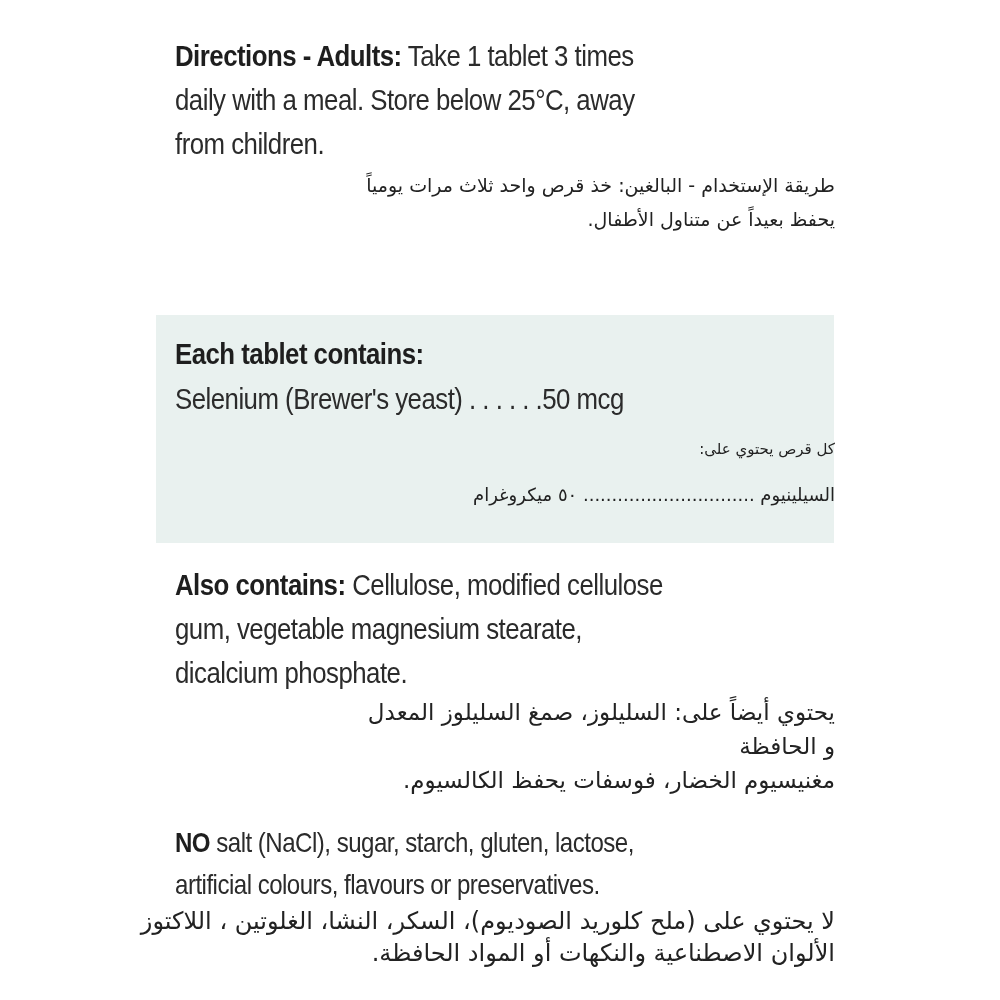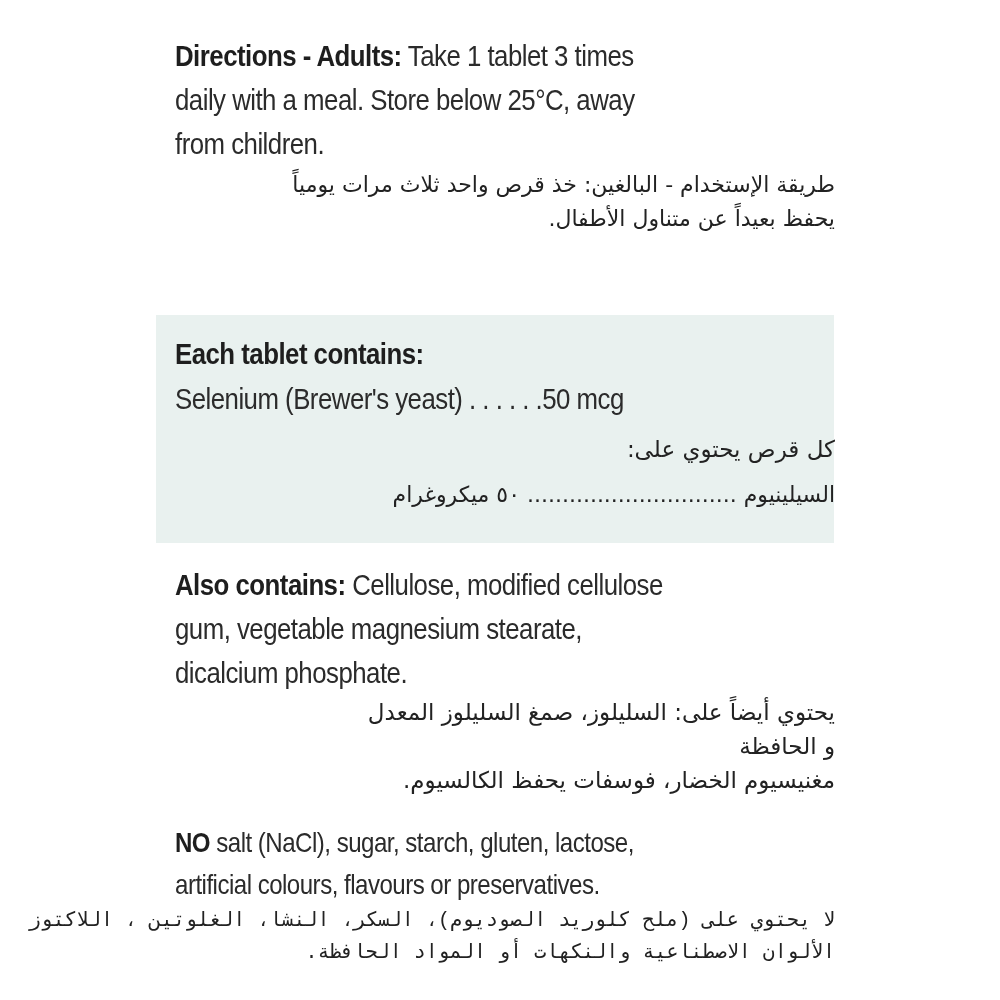--- a/index.html
+++ b/index.html
@@ -31,43 +31,43 @@
       width: 660px;
       direction: rtl;
       text-align: right;
       font-family: "DejaVu Sans", sans-serif;
       color: #222;
     }
     .line { white-space: nowrap; display: block; }
 
     
     #directions-en { top: 34px; font-size: 30px; line-height: 44px; transform: scaleX(0.86); transform-origin: left top; width: 760px; }
-    #directions-ar { top: 168px; font-size: 22px; line-height: 34px; }
+    #directions-ar { top: 168px; font-size: 19px; line-height: 34px; }
 
     
     #contents-box {
       position: absolute;
       left: 156px;
       top: 315px;
       width: 678px;
       height: 228px;
       background: #e9f1ef;
     }
     #contents-title { top: 334px; font-size: 30px; line-height: 40px; transform: scaleX(0.86); transform-origin: left top; width: 760px; }
     #contents-row { top: 377px; font-size: 30px; line-height: 44px; transform: scaleX(0.86); transform-origin: left top; width: 760px; }
-    #contents-ar-title { top: 432px; font-size: 23px; line-height: 34px; }
-    #contents-ar-row { top: 478px; font-size: 22px; line-height: 34px; right: 165px; }
+    #contents-ar-title { top: 432px; font-size: 15px; line-height: 34px; }
+    #contents-ar-row { top: 478px; font-size: 18px; line-height: 34px; right: 165px; }
 
     
     #also-en { top: 563px; font-size: 30px; line-height: 44px; transform: scaleX(0.86); transform-origin: left top; width: 760px; }
     #also-ar { top: 695px; font-size: 23px; line-height: 34px; }
 
     
     #no-en { top: 822px; font-size: 28px; line-height: 42px; transform: scaleX(0.86); transform-origin: left top; width: 760px; }
-    #no-ar { top: 905px; font-size: 20px; line-height: 32px; font-family: Liberation Mono, monospace; }
+    #no-ar { top: 905px; font-size: 24px; line-height: 32px; }
   </style>
 </head>
 <body>
 
 <div class="en" id="directions-en">
   <span class="line"><b>Directions - Adults:</b><span> Take 1 tablet 3 times</span></span>
   <span class="line">daily with a meal. Store below 25°C, away</span>
   <span class="line">from children.</span>
 </div>
 

